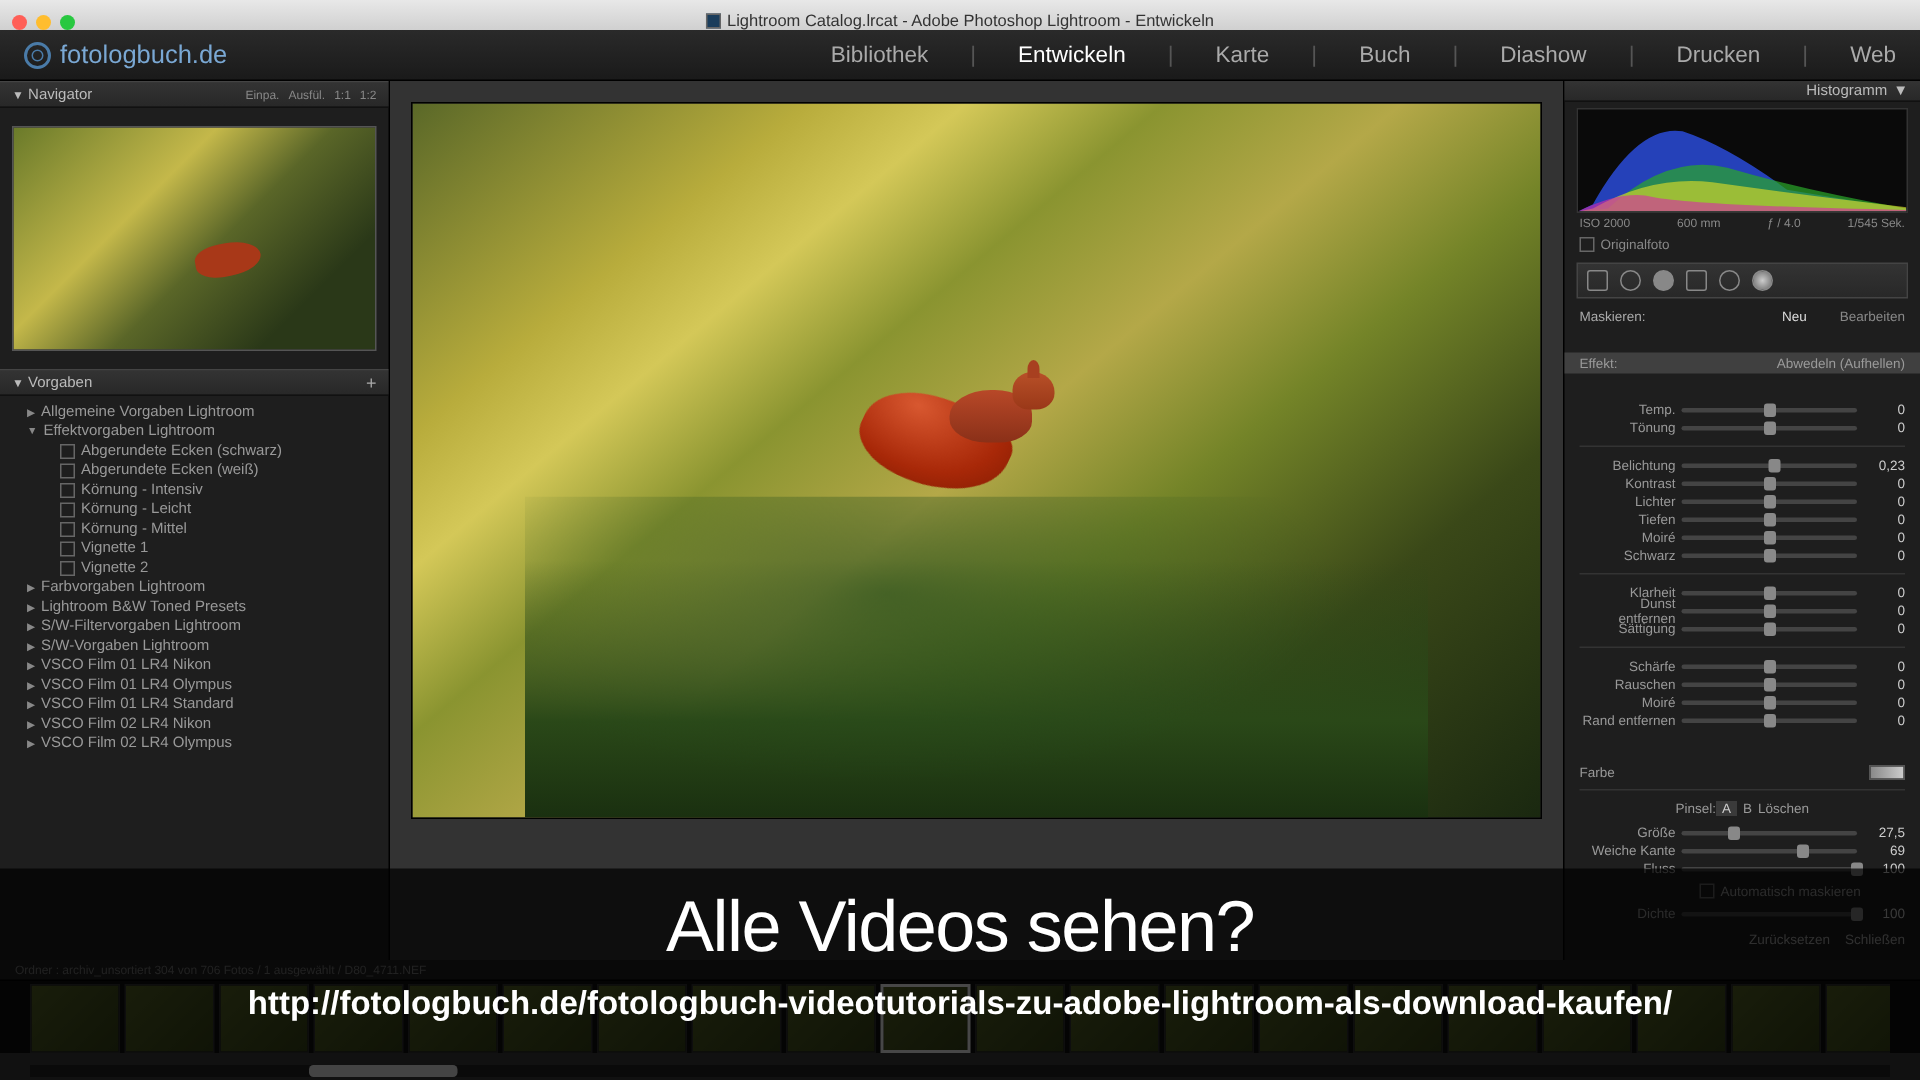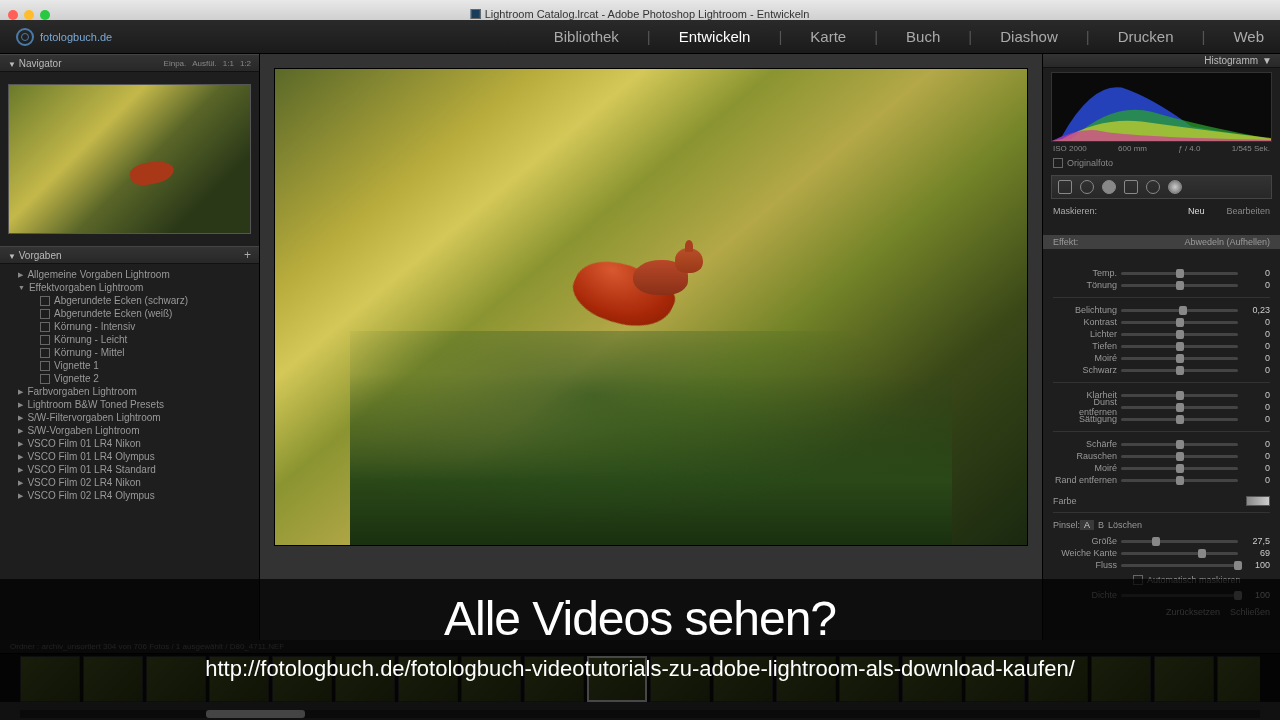--- a/index.html
+++ b/index.html
@@ -4,21 +4,21 @@
 <style>
 *{margin:0;padding:0;box-sizing:border-box;font-family:"Helvetica Neue",Arial,sans-serif;-webkit-font-smoothing:antialiased}
 body{background:#1a1a1a;width:1280px;height:720px;overflow:hidden;position:relative;color:#999}
 .titlebar{height:20px;background:linear-gradient(#e8e8e8,#d0d0d0);display:flex;align-items:flex-end;font-size:11px;color:#333;position:relative}
 .traffic{display:flex;gap:6px;padding-left:8px}
 .traffic span{width:10px;height:10px;border-radius:50%}
 .t-red{background:#ff5f57}.t-yel{background:#ffbd2e}.t-grn{background:#28c840}
 .titlebar .title{position:absolute;left:50%;transform:translateX(-50%);display:flex;align-items:center;gap:4px}
 .titlebar .lr-icon{width:10px;height:10px;background:#1a3d5c;border:1px solid #666}
 .topbar{height:34px;background:linear-gradient(#2a2a2a,#1a1a1a);display:flex;justify-content:space-between;align-items:center;padding:0 16px;border-bottom:1px solid #000}
-.brand{display:flex;align-items:center;gap:6px;color:#7aa8d4;font-size:11px;font-weight:300}
+.brand{display:flex;align-items:center;gap:6px;color:#7aa8d4;font-size:17px;font-weight:300}
 .brand-icon{width:18px;height:18px;border:2px solid #4a7ba8;border-radius:50%;position:relative}
 .brand-icon::after{content:"";position:absolute;inset:3px;border:1px solid #4a7ba8;border-radius:50%}
 .modules{display:flex;gap:28px;font-size:15px}
 .modules span{color:#aaa;cursor:pointer;padding:2px 0}
 .modules span.sep{color:#555;cursor:default}
 .modules span.active{color:#fff}
 .main{display:flex;height:586px}
 .left{width:260px;background:#1e1e1e;display:flex;flex-direction:column;border-right:1px solid #000}
 .panel-hdr{height:18px;background:linear-gradient(#333,#282828);display:flex;align-items:center;justify-content:space-between;padding:0 8px;font-size:10px;color:#bbb;border-top:1px solid #444;border-bottom:1px solid #111}
 .panel-hdr .tri{font-size:8px}
@@ -54,31 +54,31 @@
 .mask-hdr{display:flex;justify-content:space-between;padding:3px 10px;color:#aaa}
 .mask-hdr .r{display:flex;gap:22px;color:#888}
 .effect-row{display:flex;justify-content:space-between;padding:2px 10px;color:#9a9a9a;background:#404040;margin:16px 0}
 .sliders{padding:2px 0}
 .slider{display:flex;align-items:center;padding:0 10px;height:12px;gap:4px}
 .slider .lbl{width:64px;text-align:right;color:#999;font-size:9px}
 .slider .track{flex:1;height:3px;background:#444;position:relative;border-radius:2px}
 .slider .track .thumb{position:absolute;top:-3px;width:8px;height:9px;background:#888;border-radius:2px;transform:translateX(-50%)}
 .slider .val{width:28px;text-align:right;color:#ccc;font-size:9px}
 .div{height:1px;background:#333;margin:4px 10px}
-.color-row{display:flex;justify-content:space-between;align-items:center;padding:2px 10px;margin-top:6px}
+.color-row{display:flex;justify-content:space-between;align-items:center;padding:2px 10px;margin-top:20px}
 .color-sw{width:24px;height:10px;background:linear-gradient(90deg,#888,#ccc);border:1px solid #555}
-.brush-hdr{display:flex;justify-content:flex-start;padding:3px 10px;color:#999}
+.brush-hdr{display:flex;justify-content:center;padding:3px 10px;color:#999}
 .brush-hdr .tabs span{padding:0 4px}
 .brush-hdr .tabs span.active{background:#3a3a3a;color:#ccc}
 .chk{display:flex;align-items:center;gap:4px;padding:2px 10px 2px 90px;color:#999;font-size:9px}
 .chk::before{content:"";width:8px;height:8px;border:1px solid #666}
 .btn-row{display:flex;justify-content:flex-end;gap:10px;padding:4px 10px;color:#aaa}
 .overlay{position:absolute;bottom:18px;left:0;right:0;background:rgba(0,0,0,.72);padding:12px 30px 20px;text-align:center;color:#fff}
 .overlay h1{font-size:48px;font-weight:300;letter-spacing:-1px}
-.overlay .url{font-size:22px;font-weight:400;margin-top:10px}
+.overlay .url{font-size:22px;font-weight:700;margin-top:10px}
 .filmstrip{height:80px;background:#111;position:relative}
 .filmstrip .strip{position:absolute;bottom:18px;left:20px;right:20px;height:46px;display:flex;gap:3px;overflow:hidden}
 .filmstrip .fthumb{width:60px;height:46px;background:linear-gradient(135deg,#5a6828,#3a4818);border:1px solid #333;flex-shrink:0}
 .filmstrip .fthumb.sel{border:2px solid #fff}
 .topstrip{height:14px;background:#222;display:flex;align-items:center;font-size:8px;color:#777;padding:0 10px;gap:10px;border-bottom:1px solid #000}
 .scrollbar{position:absolute;bottom:2px;left:20px;right:20px;height:8px;background:#0a0a0a}
 .scrollbar .sthumb{position:absolute;left:15%;width:8%;height:100%;background:#444;border-radius:3px}
 .add-btn{color:#aaa;font-size:12px;cursor:pointer}
 </style>
 </head>

